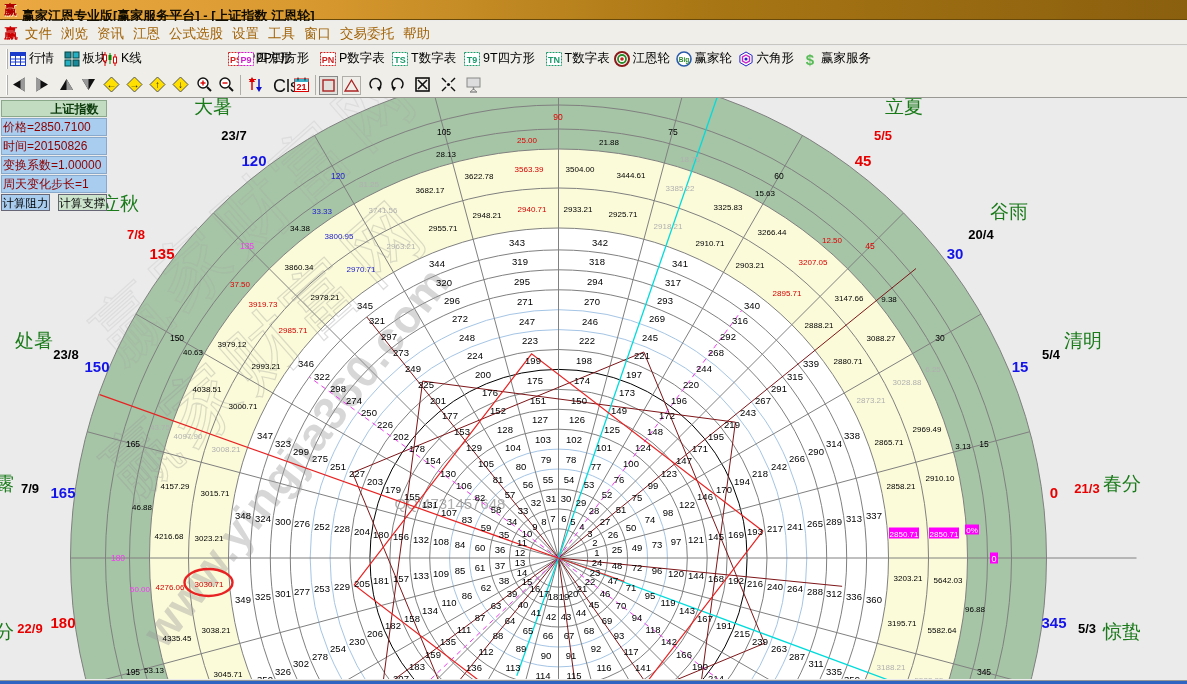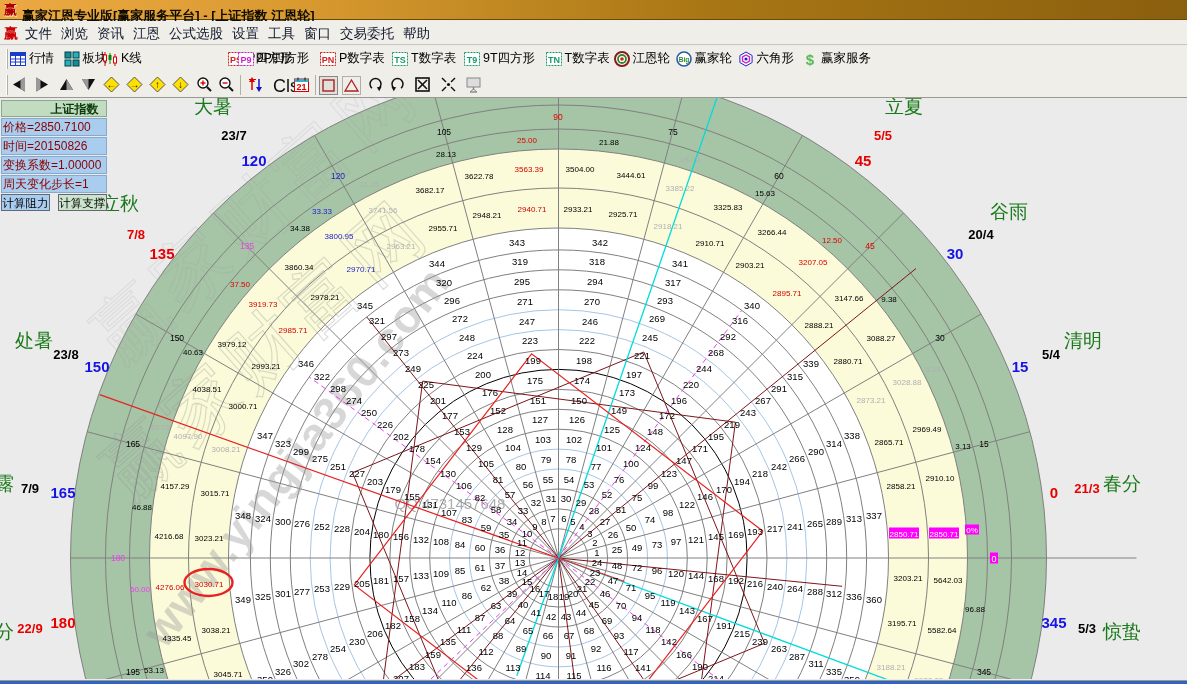--- a/index.html
+++ b/index.html
@@ -1,20 +1,20 @@
 <!DOCTYPE html>
 <html><head><meta charset="utf-8"><style>
 * { margin:0; padding:0; box-sizing:border-box; }
 body { width:1187px; height:684px; overflow:hidden; font-family:"Liberation Sans", sans-serif; background:#ebebeb; }
 #titlebar { position:absolute; left:0; top:0; width:1187px; height:20px; background:linear-gradient(90deg,#eca943 0%,#d99a30 25%,#a87614 60%,#8a5f0e 100%); border-bottom:1px solid #6a4a08; }
 #titlebar .logo { position:absolute; left:3px; top:2px; width:15px; height:15px; color:#b00000; font-size:13px; font-weight:bold; line-height:15px; text-align:center; text-shadow:0.5px 0.5px 0 #fff0d0; }
 #titlebar .ttxt { position:absolute; left:22px; top:7px; font-size:13px; font-weight:bold; color:#100c00; }
 #menubar { position:absolute; left:0; top:21px; width:1187px; height:24px; background:#efeee9; border-bottom:1px solid #c8c6c0; }
 #menubar .mlogo { position:absolute; left:4px; top:4px; color:#c00; font-weight:bold; font-size:14px; }
-#menubar .items { position:absolute; left:25px; top:4px; font-size:13.5px; color:#0f172a; }
+#menubar .items { position:absolute; left:25px; top:4px; font-size:13.5px; color:#a16207; }
 #menubar .items span { margin-right:9px; }
 #toolbar1 { position:absolute; left:0; top:46px; width:1187px; height:36px; background:#efeee9; border-bottom:1px solid #c8c6c0; }
 .tsep { display:inline-block; width:2px; height:20px; border-left:1px solid #fff; border-right:1px solid #b0aea8; margin:0 4px 0 3px; }
 .titem { position:absolute; top:0; height:25px; display:flex; align-items:center; }
 .ticon { display:inline-flex; margin-right:3px; }
 .tlabel { font-size:12.5px; color:#000; }
 #toolbar2 { position:absolute; left:0; top:73px; width:1187px; height:25px; background:#efeee9; border-bottom:1px solid #9a9892; }
 .t2i { display:inline-flex; } .abs { position:absolute; top:3px; }
 .clstxt { font-size:18px; color:#111; margin:0 4px; }
 .shbtn { display:inline-flex; border:1px solid #b0aea8; margin-right:2px; }

